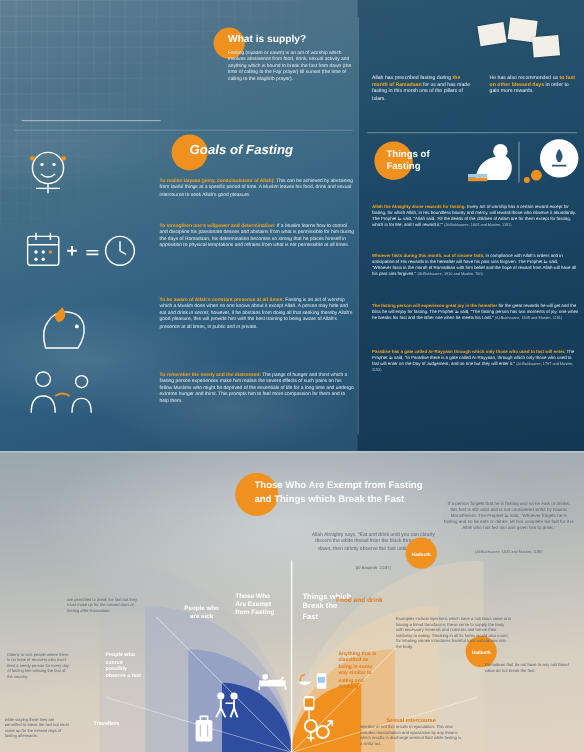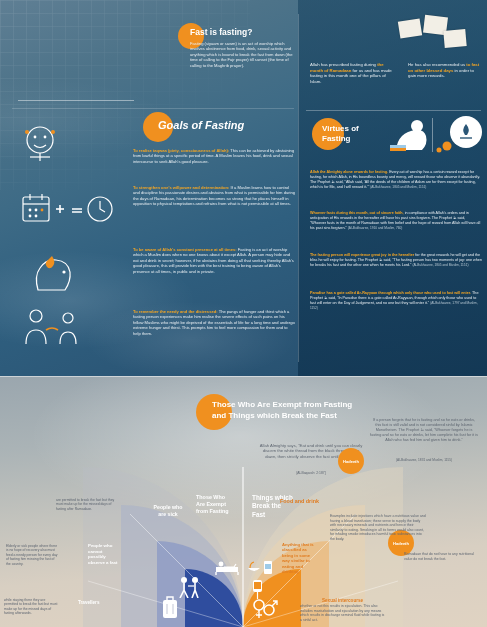--- a/index.html
+++ b/index.html
@@ -82,21 +82,21 @@
     <div class="note" style="left:424px;top:16px;width:23px;height:18px;transform:rotate(7deg);"></div>
     <div class="note" style="left:444px;top:30px;width:22px;height:17px;transform:rotate(-5deg);"></div>
 
     <div class="hr-left"></div>
 
     <div class="vdiv"></div>
     <div class="hdiv"></div>
     <div class="hdiv2"></div>
 
     <div class="badge" style="left:178px;top:23px;width:26px;height:26px;"></div>
-    <div class="sec-title" style="left:190px;top:27px;font-size:8.5px;">Fast is fasting?</div>
+    <div class="sec-title" style="left:190px;top:27px;font-size:8.5px;">What is supply?</div>
     <div class="txt" style="left:190px;top:41px;width:104px;font-size:4.1px;">Fasting (siyaam or sawm) is an act of worship which involves abstinence from food, drink, sexual activity and anything which is bound to break the fast from dawn (the time of calling to the Fajr prayer) till sunset (the time of calling to the Maghrib prayer).</div>
 
     <div class="txt" style="left:310px;top:62px;width:84px;font-size:4.3px;">
       <span>Allah has prescribed fasting during </span><span class="lead">the month of Ramadaan</span><span> for us and has made fasting in this month one of the pillars of Islam.</span>
     </div>
     <div class="txt" style="left:408px;top:62px;width:72px;font-size:4.3px;">
       <span>He has also recommended us </span><span class="lead">to fast on other blessed days</span><span> in order to gain more rewards.</span>
     </div>
 
     <div class="badge" style="left:143px;top:112px;width:30px;height:30px;"></div>
@@ -155,21 +155,21 @@
       <span class="lead">To strengthen one's willpower and determination:</span><span> If a Muslim learns how to control and discipline his passionate desires and abstains from what is permissible for him during the days of Ramadaan, his determination becomes so strong that he places himself in opposition to physical temptations and refrains from what is not permissible at all times.</span>
     </div>
     <div class="txt" style="left:133px;top:247px;width:162px;font-size:4.1px;">
       <span class="lead">To be aware of Allah's constant presence at all times:</span><span> Fasting is an act of worship which a Muslim does when no one knows about it except Allah. A person may hide and eat and drink in secret; however, if he abstains from doing all that seeking thereby Allah's good pleasure, this will provide him with the best training to being aware of Allah's presence at all times, in public and in private.</span>
     </div>
     <div class="txt" style="left:133px;top:309px;width:162px;font-size:4.1px;">
       <span class="lead">To remember the needy and the distressed:</span><span> The pangs of hunger and thirst which a fasting person experiences make him realise the severe effects of such pains on his fellow Muslims who might be deprived of the essentials of life for a long time and undergo extreme hunger and thirst. This prompts him to feel more compassion for them and to help them.</span>
     </div>
 
     <div class="badge" style="left:312px;top:118px;width:32px;height:32px;"></div>
-    <div class="sec-title" style="left:322px;top:124px;width:48px;font-size:8px;line-height:1.3;">Virtues of Fasting</div>
+    <div class="sec-title" style="left:322px;top:124px;width:48px;font-size:8px;line-height:1.3;">Things of Fasting</div>
 
     <div class="ico" style="left:386px;top:118px;">
       <svg width="46" height="36" viewBox="0 0 46 36">
         <circle cx="31" cy="8" r="6" fill="#ffffff"></circle>
         <path d="M10 32 q2 -18 20 -20 q8 -1 10 6 q2 8 -4 14 z" fill="#ffffff"></path>
         <rect x="4" y="30" width="16" height="3" fill="#f0901f"></rect>
         <rect x="4" y="27" width="16" height="3" fill="#9ecbe8"></rect>
       </svg>
     </div>
     <div class="divline" style="position:absolute;left:432px;top:118px;width:1px;height:34px;background:rgba(255,255,255,.4);"></div>

